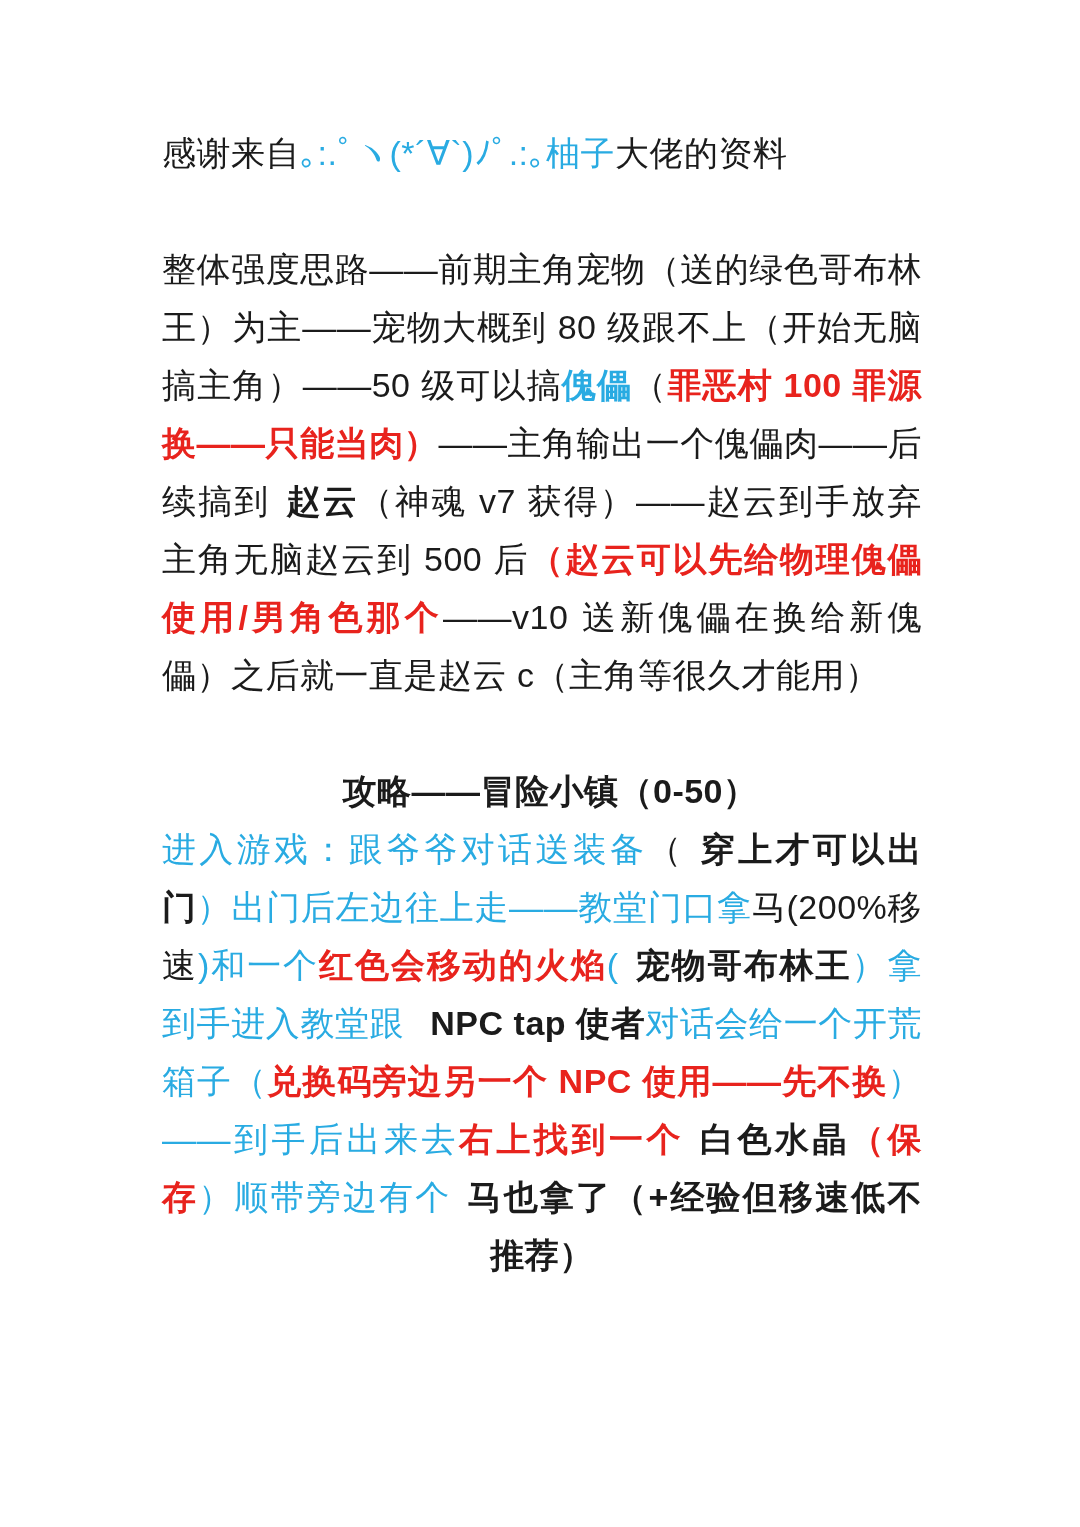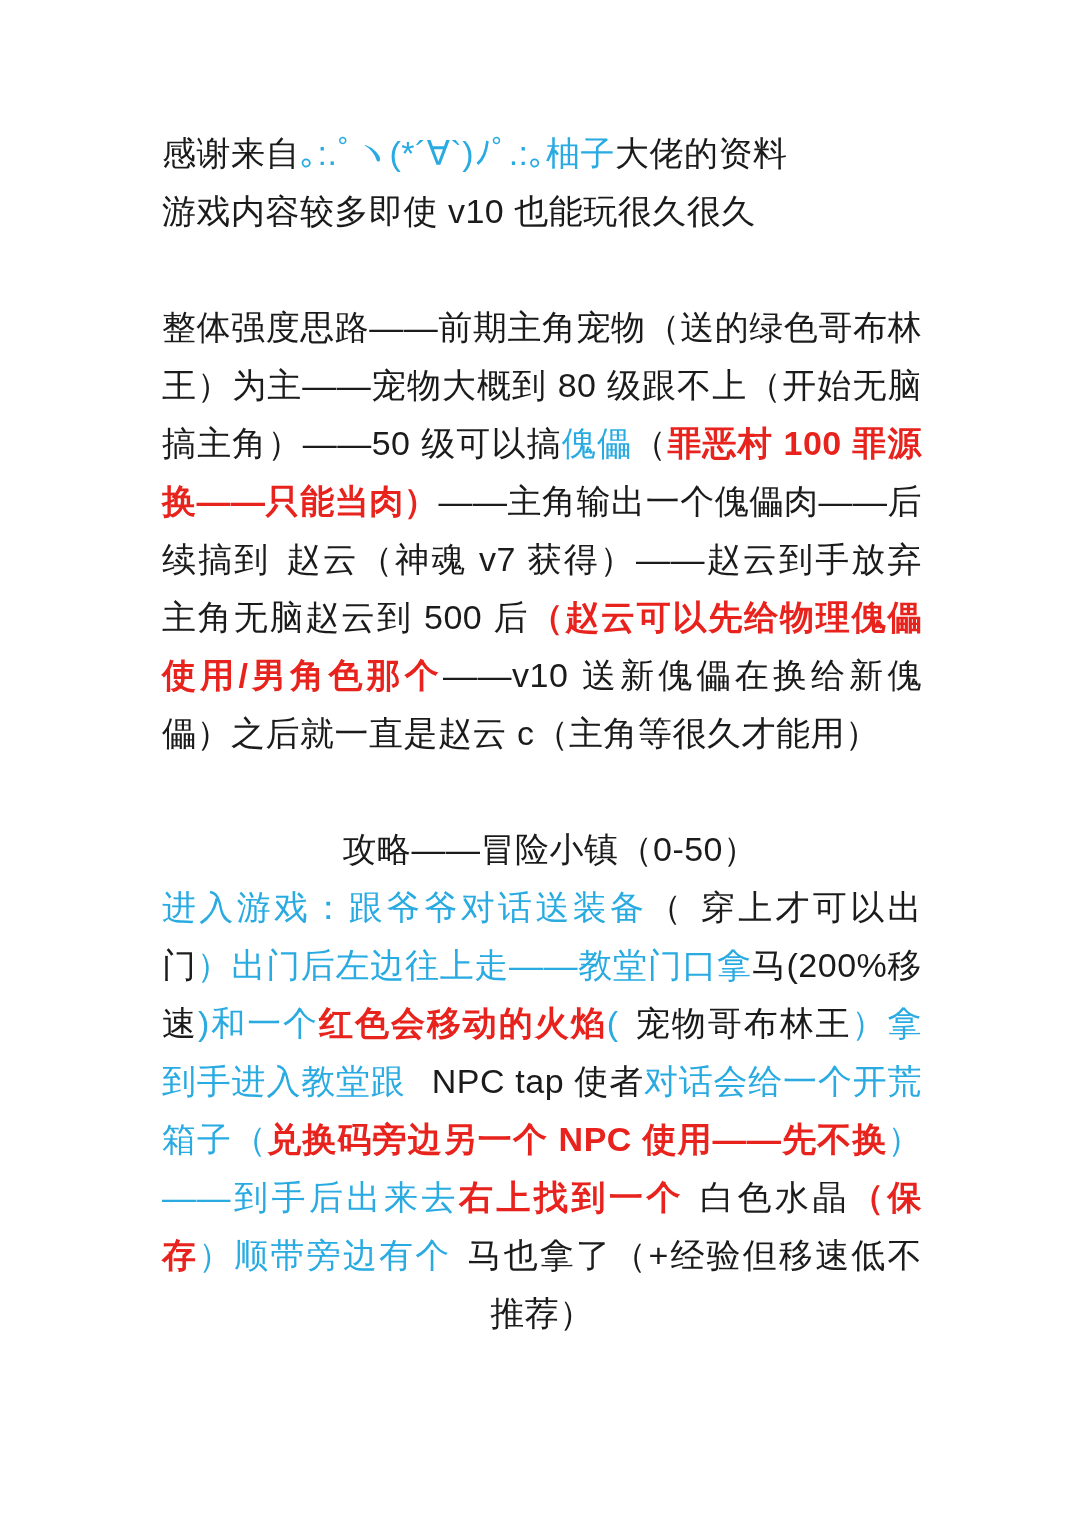--- a/index.html
+++ b/index.html
@@ -37,39 +37,36 @@
   .para.heading {
     text-align-last: center;
     font-weight: 700;
   }
   .empty-line {
     height: 58px;
     width: 760px;
   }
   
   .s-black      { color: #1b1b1b; }
-  .s-black-bold { color: #1b1b1b; font-weight: 400; margin-left: 16px; }
+  .s-black-bold { color: #1b1b1b; font-weight: 700; margin-left: 16px; }
   .s-cyan       { color: #29abe2; }
-  .s-cyan-bold  { color: #29abe2; font-weight: 400; }
+  .s-cyan-bold  { color: #29abe2; font-weight: 700; }
   .s-red-bold   { color: #e8231d; font-weight: 700; }
 </style>
 </head>
 <body>
 
 <div class="page">
 
   <p class="para">
     <span class="s-black">感谢来自</span><span class="s-cyan">｡:.ﾟヽ(*´∀`)ﾉﾟ.:｡柚子</span><span class="s-black">大佬的资料</span>
   </p>
 
 
 
-  <p class="para">
-    <span class="s-black">游戏内容较多即使 v10 也能玩很久很久</span>
-  </p>
 
   <div class="empty-line"></div>
 
   <p class="para">
     <span class="s-black">整体强度思路——前期主角宠物（送的绿色哥布林王）为主——宠物大概到 80 级跟不上（开始无脑搞主角）——50 级可以搞</span><span class="s-cyan-bold">傀儡</span><span class="s-black">（</span><span class="s-red-bold">罪恶村 100 罪源换——只能当肉）</span><span class="s-black">——主角输出一个傀儡肉——后续搞到</span><span class="s-black-bold">赵云</span><span class="s-black">（神魂 v7 获得）——赵云到手放弃主角无脑赵云到 500 后</span><span class="s-red-bold">（赵云可以先给物理傀儡使用/男角色那个</span><span class="s-black">——v10 送新傀儡在换给新傀儡）之后就一直是赵云 c（主角等很久才能用）</span>
   </p>
 
   <div class="empty-line"></div>
 
   <p class="para heading">

